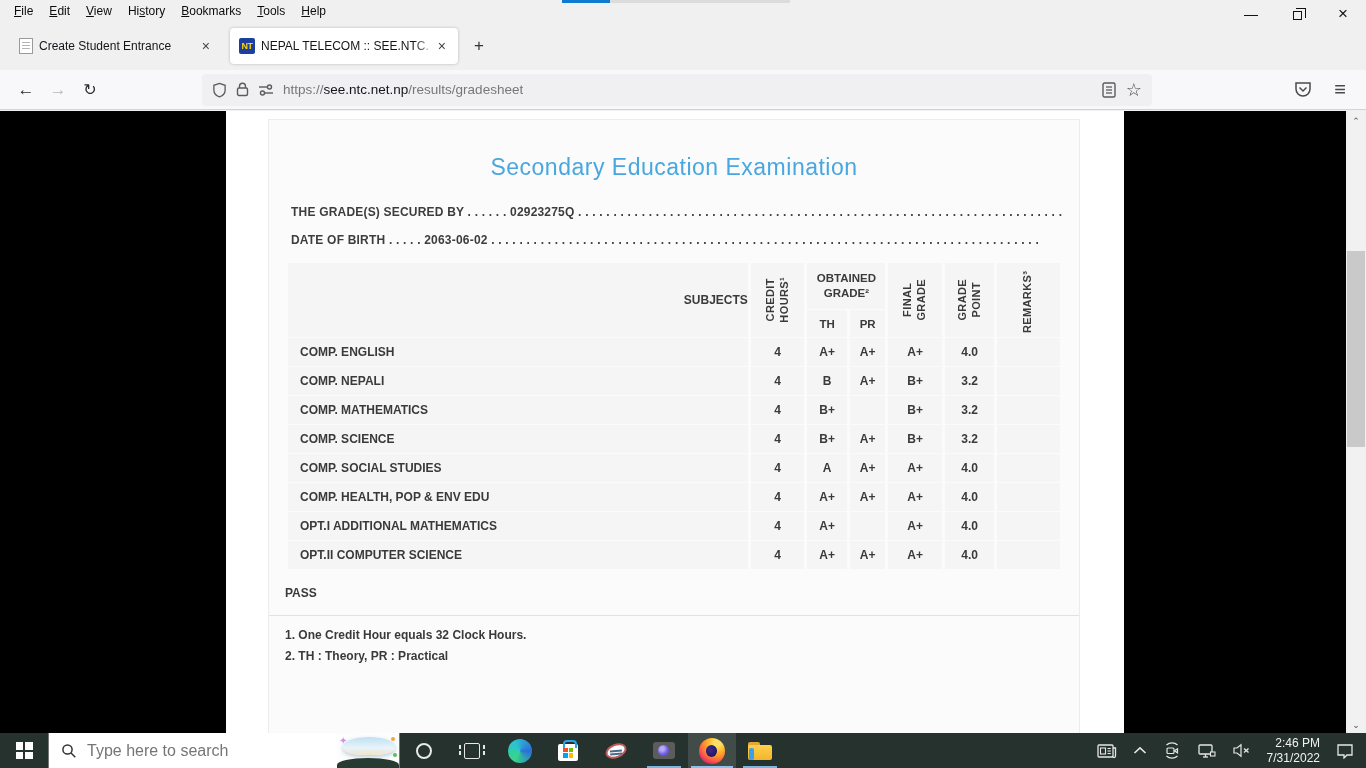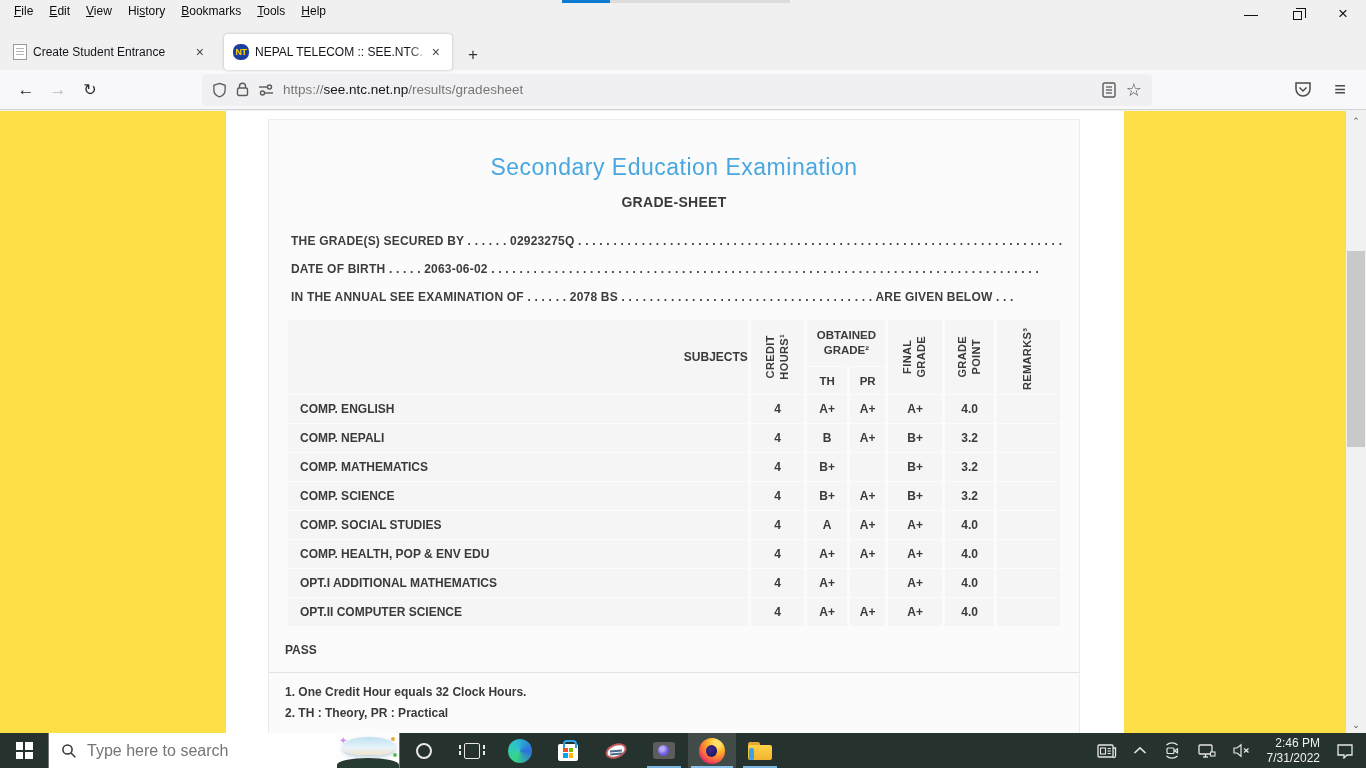--- a/index.html
+++ b/index.html
@@ -13,47 +13,47 @@
   
   .menubar { height:22px; background:#f0f0f0; display:flex; align-items:center; padding-left:6px; font-size:12px; color:#0c0c0c; }
   .menu-item { padding:2px 8px; cursor:default; }
   .menu-item .key { text-decoration:underline; }
   .win-controls { position:absolute; top:0; right:0; height:28px; display:flex; z-index:10; }
   .win-btn { width:46px; height:28px; display:flex; align-items:center; justify-content:center; color:#111; font-size:14px; }
   .restore-glyph { width:9px; height:9px; border:1px solid #111; position:relative; background:#f0f0f0; margin-top:2px; }
   .restore-glyph::before { content:""; position:absolute; left:2px; top:-4px; width:9px; height:9px; border:1px solid #111; border-bottom:none; border-left:none; }
 
   
-  .tabbar { height:48px; background:#f0f0f0; display:flex; align-items:flex-end; padding:0 4px; }
+  .tabbar { height:48px; background:#f0f0f0; display:flex; align-items:center; padding:0 10px; }
   .tab { height:36px; display:flex; align-items:center; padding:0 9px; border-radius:4px; font-size:12px; position:relative; overflow:hidden; }
   .tab-inactive { width:212px; color:#15141a; }
   .tab-active { width:228px; background:#fff; box-shadow:0 0 3px rgba(0,0,0,.25); color:#15141a; }
   .tab-title { white-space:nowrap; overflow:hidden; flex:1; margin:0 6px; }
   .tab-close { font-size:14px; color:#444; padding:0 3px; }
   .doc-favicon { width:14px; height:16px; border:1px solid #9a9a9a; background:#fff; position:relative; flex:none; }
   .doc-favicon::before { content:""; position:absolute; left:2px; top:3px; right:2px; height:1px; background:#b5b5b5; box-shadow:0 3px 0 #b5b5b5, 0 6px 0 #b5b5b5; }
-  .nt-favicon { width:16px; height:16px; background:#1c3e9e; color:#ffd400; font-size:9px; font-weight:bold; display:flex; align-items:center; justify-content:center; flex:none; border-radius:7px; letter-spacing:-0.5px; }
+  .nt-favicon { width:16px; height:16px; background:#1c3e9e; color:#ffd400; font-size:9px; font-weight:bold; display:flex; align-items:center; justify-content:center; flex:none; border-radius:2px; letter-spacing:-0.5px; }
   .tab-fade { position:absolute; right:22px; top:0; bottom:0; width:22px; background:linear-gradient(to right, rgba(255,255,255,0), #fff); }
   .new-tab-btn { width:30px; height:30px; margin-left:6px; display:flex; align-items:center; justify-content:center; font-size:17px; color:#333; border-radius:4px; }
 
   
   .navbar { height:40px; background:#f8f8fa; border-bottom:1px solid #d4d4d4; display:flex; align-items:center; padding:0 10px; }
   .nav-btn { width:32px; height:32px; display:flex; align-items:center; justify-content:center; font-size:17px; color:#2b2b2b; border-radius:4px; }
   .nav-btn.disabled { color:#b6b6b6; }
   .urlbar { margin-left:96px; width:950px; height:32px; background:#f0f0f2; border-radius:4px; display:flex; align-items:center; padding:0 10px; gap:9px; }
   .url-text { font-size:13.5px; white-space:nowrap; overflow:hidden; }
   .url-dim { color:#777; }
   .url-domain { color:#15141a; }
   .urlbar-right { margin-left:auto; display:flex; align-items:center; gap:10px; }
   .toolbar-right { margin-left:auto; display:flex; align-items:center; gap:22px; padding-right:10px; }
   .glyph-btn { color:#4a4a4a; font-size:16px; display:flex; align-items:center; justify-content:center; }
   svg.cicon { display:block; }
 
   
-  .content { position:absolute; top:111px; left:0; right:0; bottom:35px; background:#fde047; }
+  .content { position:absolute; top:111px; left:0; right:0; bottom:35px; background:#000000; }
   .white-gutter { position:absolute; left:226px; width:898px; top:0; bottom:0; background:#fff; }
   .card { position:absolute; left:268px; width:812px; top:8px; bottom:0; background:#fbfbfb; border:1px solid #ececec; border-bottom:none; padding:0 16px; }
   .sheet-title { margin-top:34px; text-align:center; font-size:23px; color:#48a7e0; letter-spacing:0.5px; }
   .sheet-subtitle { margin-top:13px; text-align:center; font-size:14px; font-weight:bold; color:#3a3a3a; letter-spacing:0.3px; }
   .info-lines { margin-top:17px; padding-left:6px; }
   .info-line { font-size:12px; font-weight:bold; color:#3d3d3d; white-space:nowrap; overflow:hidden; height:28px; line-height:28px; letter-spacing:0.2px; }
 
   table.grades { border-collapse:separate; border-spacing:3px 1px; margin-top:8px; width:100%; }
   table.grades th, table.grades td { background:#f4f5f4; color:#3a3a3a; }
   th.subj-h { text-align:right; padding-left:12px; font-size:12px; font-weight:bold; vertical-align:middle; }
@@ -205,25 +205,23 @@
         </svg>
     </span>
     <span class="glyph-btn" style="font-size:20px;">≡</span>
   </div>
 </div>
 
 <div class="content">
   <div class="white-gutter"></div>
   <div class="card">
     <div class="sheet-title">Secondary Education Examination</div>
-    <div class="sheet-subtitle">GRADE-SHEET</div>
     <div class="info-lines">
       <div class="info-line">THE GRADE(S) SECURED BY . . . . . . 02923275Q . . . . . . . . . . . . . . . . . . . . . . . . . . . . . . . . . . . . . . . . . . . . . . . . . . . . . . . . . . . . . . . . . . . . . . . . .</div>
       <div class="info-line">DATE OF BIRTH . . . . . 2063-06-02 . . . . . . . . . . . . . . . . . . . . . . . . . . . . . . . . . . . . . . . . . . . . . . . . . . . . . . . . . . . . . . . . . . . . . . . . . . . . . .</div>
-      <div class="info-line">IN THE ANNUAL SEE EXAMINATION OF . . . . . . 2078 BS . . . . . . . . . . . . . . . . . . . . . . . . . . . . . . . . . . . . ARE GIVEN BELOW . . .</div>
     </div>
 
     <table class="grades">
       <colgroup>
         <col style="width:478px">
           <col style="width:54px">
           <col style="width:40px">
           <col style="width:36px">
           <col style="width:54px">
           <col style="width:50px">

